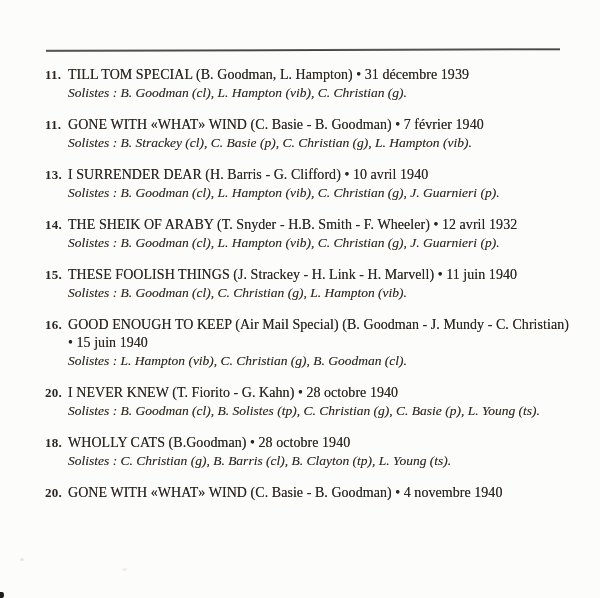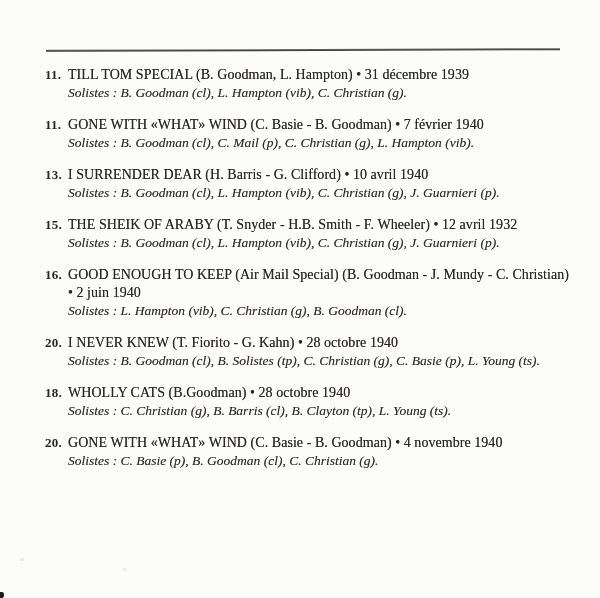--- a/index.html
+++ b/index.html
@@ -100,42 +100,49 @@
         <span class="num">11.</span>
         <div class="body">
           <div class="title-line">TILL TOM SPECIAL (B. Goodman, L. Hampton) • 31 décembre 1939</div>
           <div class="soloists">Solistes : B. Goodman (cl), L. Hampton (vib), C. Christian (g).</div>
         </div>
       </div>
       <div class="entry">
         <span class="num">11.</span>
         <div class="body">
           <div class="title-line">GONE WITH «WHAT» WIND (C. Basie - B. Goodman) • 7 février 1940</div>
-          <div class="soloists">Solistes : B. Goodman (cl), C. Mail (p), C. Christian (g), L. Hampton (vib).</div>
+          <div class="soloists">Solistes : B. Strackey (cl), C. Basie (p), C. Christian (g), L. Hampton (vib).</div>
         </div>
       </div>
       <div class="entry">
         <span class="num">13.</span>
         <div class="body">
           <div class="title-line">I SURRENDER DEAR (H. Barris - G. Clifford) • 10 avril 1940</div>
           <div class="soloists">Solistes : B. Goodman (cl), L. Hampton (vib), C. Christian (g), J. Guarnieri (p).</div>
         </div>
       </div>
       <div class="entry">
-        <span class="num">15.</span>
+        <span class="num">14.</span>
         <div class="body">
           <div class="title-line">THE SHEIK OF ARABY (T. Snyder - H.B. Smith - F. Wheeler) • 12 avril 1932</div>
           <div class="soloists">Solistes : B. Goodman (cl), L. Hampton (vib), C. Christian (g), J. Guarnieri (p).</div>
         </div>
       </div>
       <div class="entry">
+        <span class="num">15.</span>
+        <div class="body">
+          <div class="title-line">THESE FOOLISH THINGS (J. Strackey - H. Link - H. Marvell) • 11 juin 1940</div>
+          <div class="soloists">Solistes : B. Goodman (cl), C. Christian (g), L. Hampton (vib).</div>
+        </div>
+      </div>
+      <div class="entry">
         <span class="num">16.</span>
         <div class="body">
           <div class="title-line">GOOD ENOUGH TO KEEP (Air Mail Special) (B. Goodman - J. Mundy - C. Christian)</div>
-          <div class="title-line">• 2 juin 1940</div>
+          <div class="title-line">• 15 juin 1940</div>
           <div class="soloists">Solistes : L. Hampton (vib), C. Christian (g), B. Goodman (cl).</div>
         </div>
       </div>
       <div class="entry">
         <span class="num">20.</span>
         <div class="body">
           <div class="title-line">I NEVER KNEW (T. Fiorito - G. Kahn) • 28 octobre 1940</div>
           <div class="soloists">Solistes : B. Goodman (cl), B. Solistes (tp), C. Christian (g), C. Basie (p), L. Young (ts).</div>
         </div>
       </div>
@@ -143,20 +150,19 @@
         <span class="num">18.</span>
         <div class="body">
           <div class="title-line">WHOLLY CATS (B.Goodman) • 28 octobre 1940</div>
           <div class="soloists">Solistes : C. Christian (g), B. Barris (cl), B. Clayton (tp), L. Young (ts).</div>
         </div>
       </div>
       <div class="entry">
         <span class="num">20.</span>
         <div class="body">
           <div class="title-line">GONE WITH «WHAT» WIND (C. Basie - B. Goodman) • 4 novembre 1940</div>
-          <div class="soloists">Solistes : C. Basie (p), B. Goodman (cl), C. Christian (g).</div>
         </div>
       </div>
     </div>
   <div class="speck speck-ink"></div>
   <div class="speck speck-warm-1"></div>
   <div class="speck speck-warm-2"></div>
 </div>
 
 </body></html>

